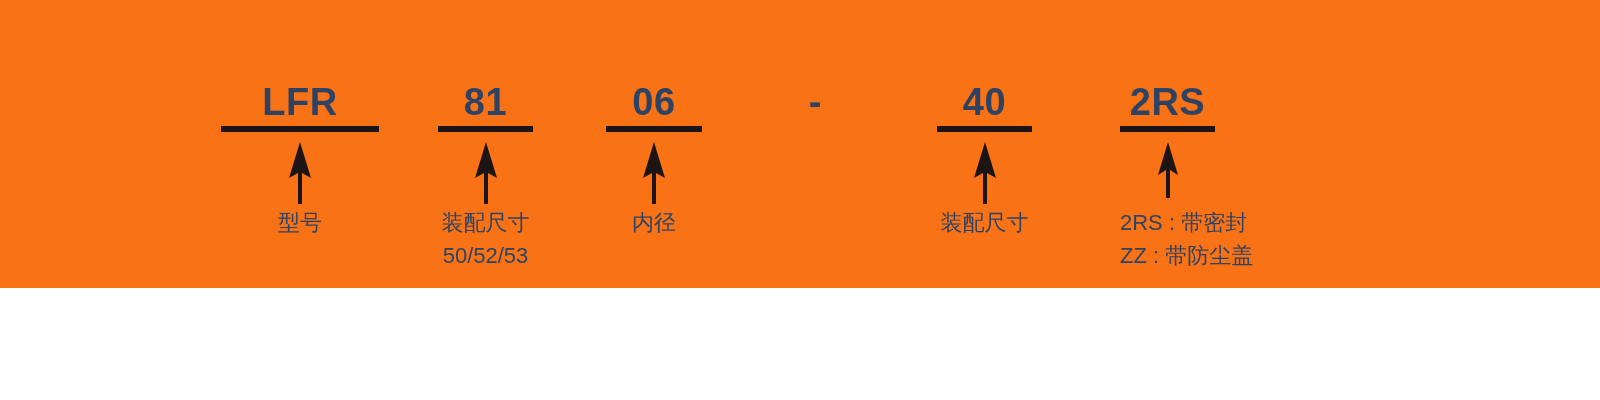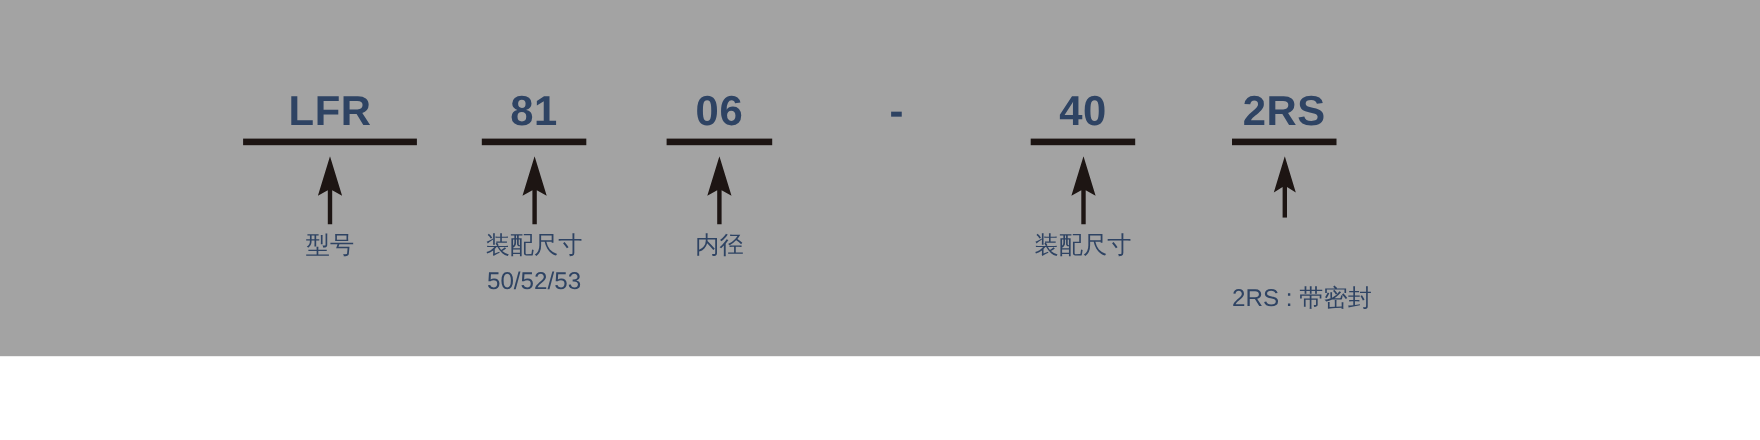--- a/index.html
+++ b/index.html
@@ -6,22 +6,22 @@
     margin: 0;
     padding: 0;
     background: #ffffff;
   }
   body {
     font-family: "Liberation Sans", "DejaVu Sans", sans-serif;
   }
   #canvas {
     position: relative;
     width: 1600px;
-    height: 324px;
-    background: #a3a3a3;
+    height: 288px;
+    background: #f97316;
     overflow: hidden;
   }
   .seg {
     position: absolute;
     top: 78px;
   }
   .seg .code {
     position: absolute;
     left: 0;
     top: 0;
@@ -66,21 +66,20 @@
     line-height: 33px;
     white-space: nowrap;
   }
   .seg .label .l2 {
     display: block;
   }
   .seg.right-label .label {
     text-align: left;
     left: 0;
     width: 260px;
-    margin-top: 48px;
   }
   .dash {
     position: absolute;
     top: 78px;
     left: 780px;
     width: 70px;
     text-align: center;
     font-weight: bold;
     font-size: 38px;
     line-height: 48px;
@@ -150,16 +149,17 @@
   <div class="seg right-label" style="left:1120px;width:95px;">
     <div class="code">2RS</div>
     <div class="rule"></div>
     <div class="arrow-wrap">
       <svg width="24" height="56" viewBox="0 0 24 56" aria-hidden="true">
         <path d="M12 0 L22 33 L14 28 L14 56 L10 56 L10 28 L2 33 Z" fill="#1d1513"></path>
       </svg>
     </div>
     <div class="label">
       <span>2RS : 带密封</span>
+      <span class="l2">ZZ :  带防尘盖</span>
     </div>
   </div>
 
 </div>
 
 </body></html>

